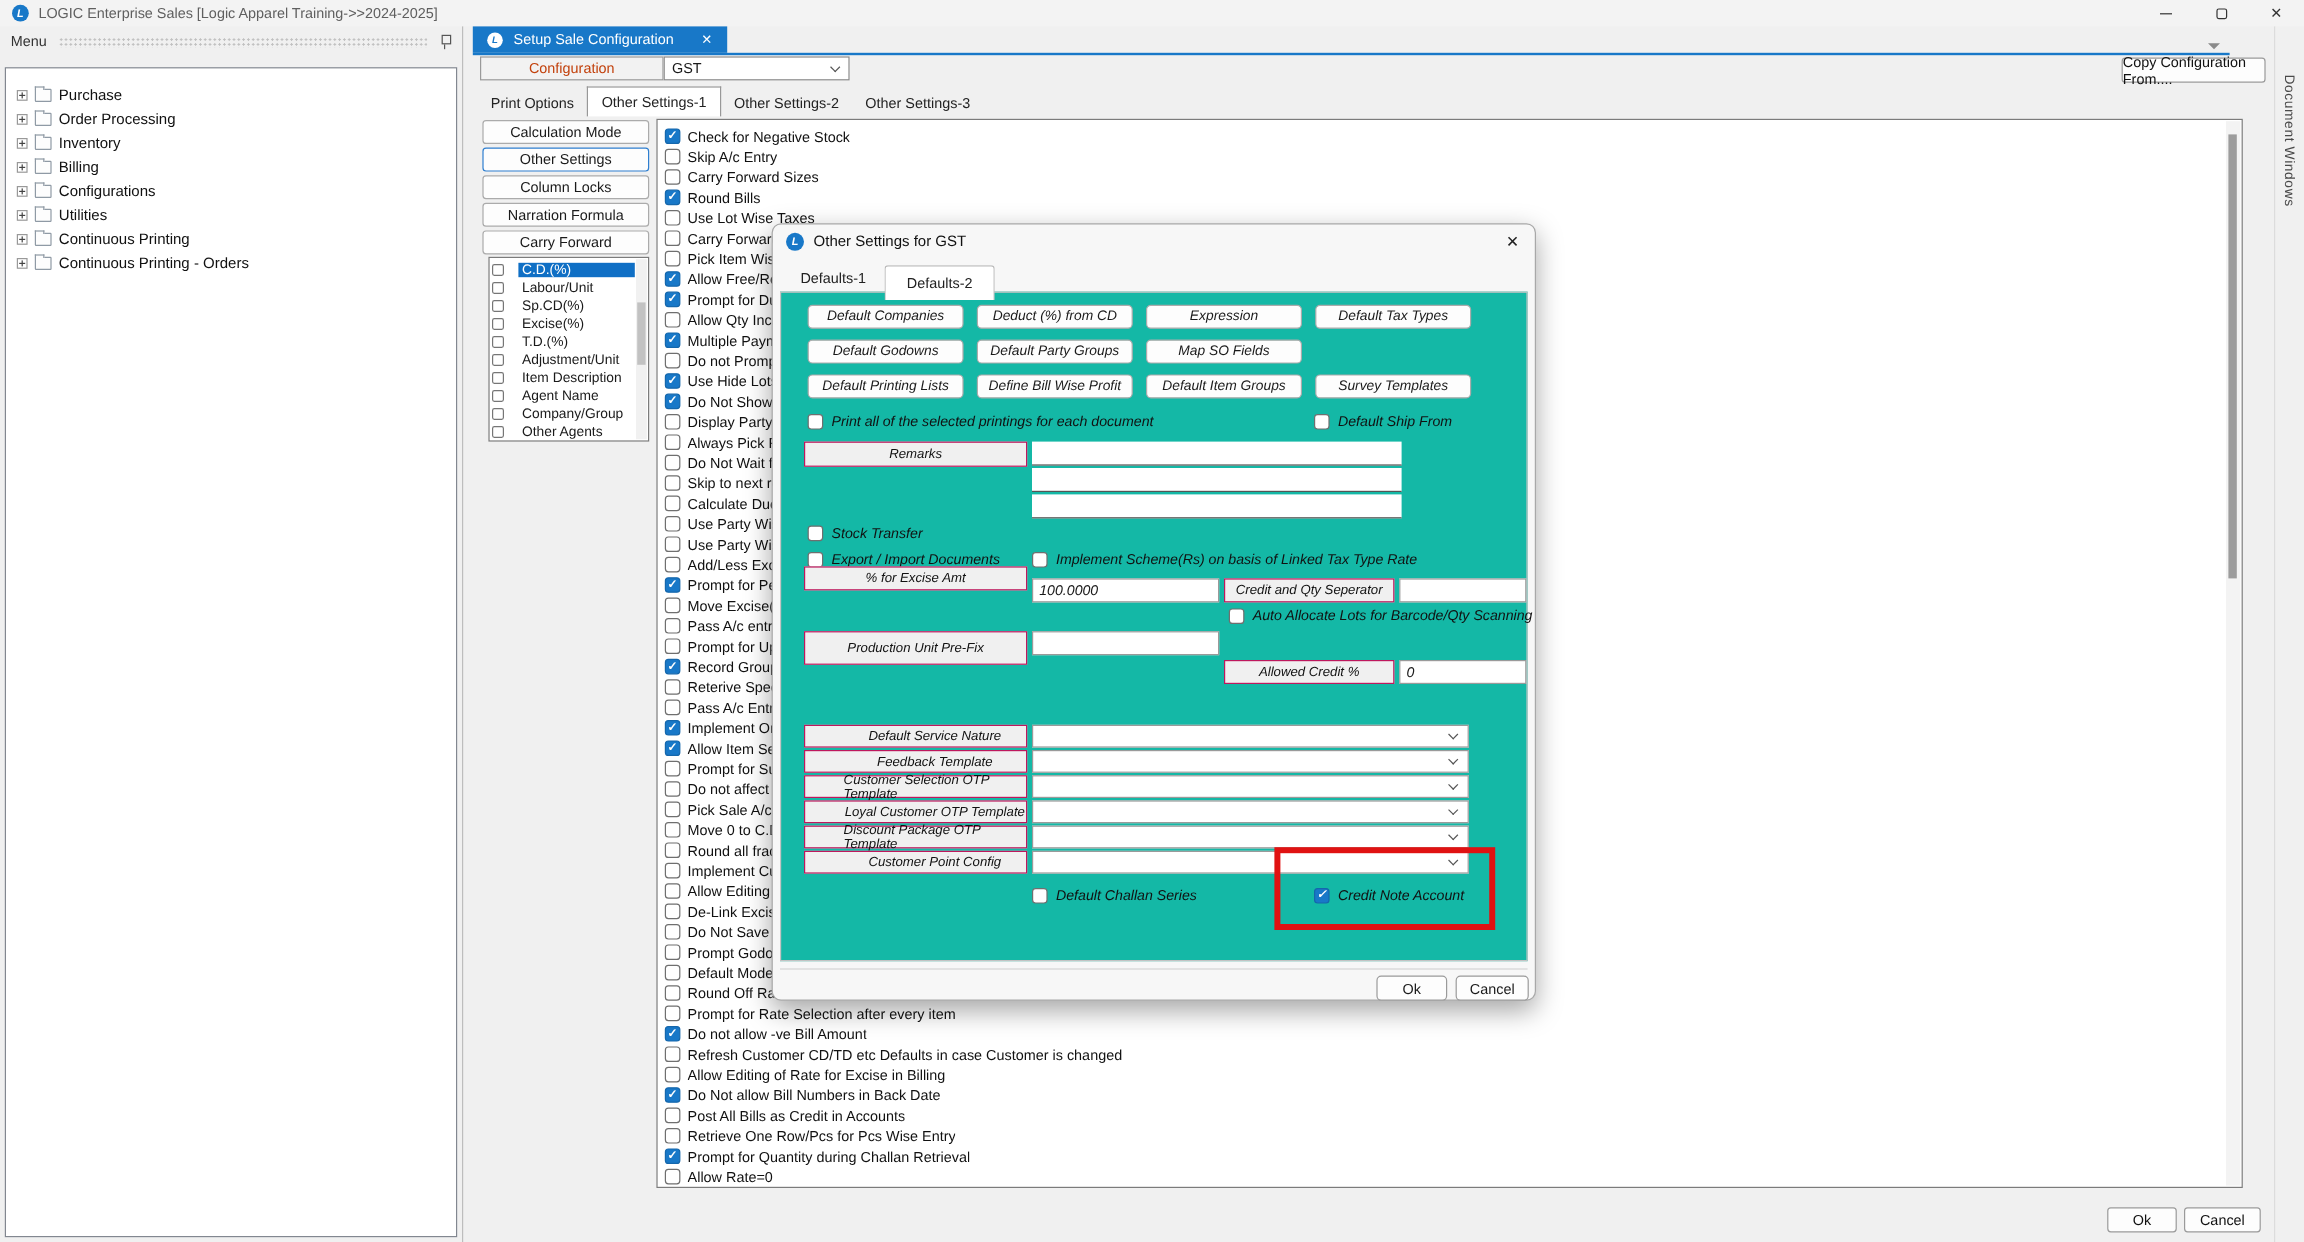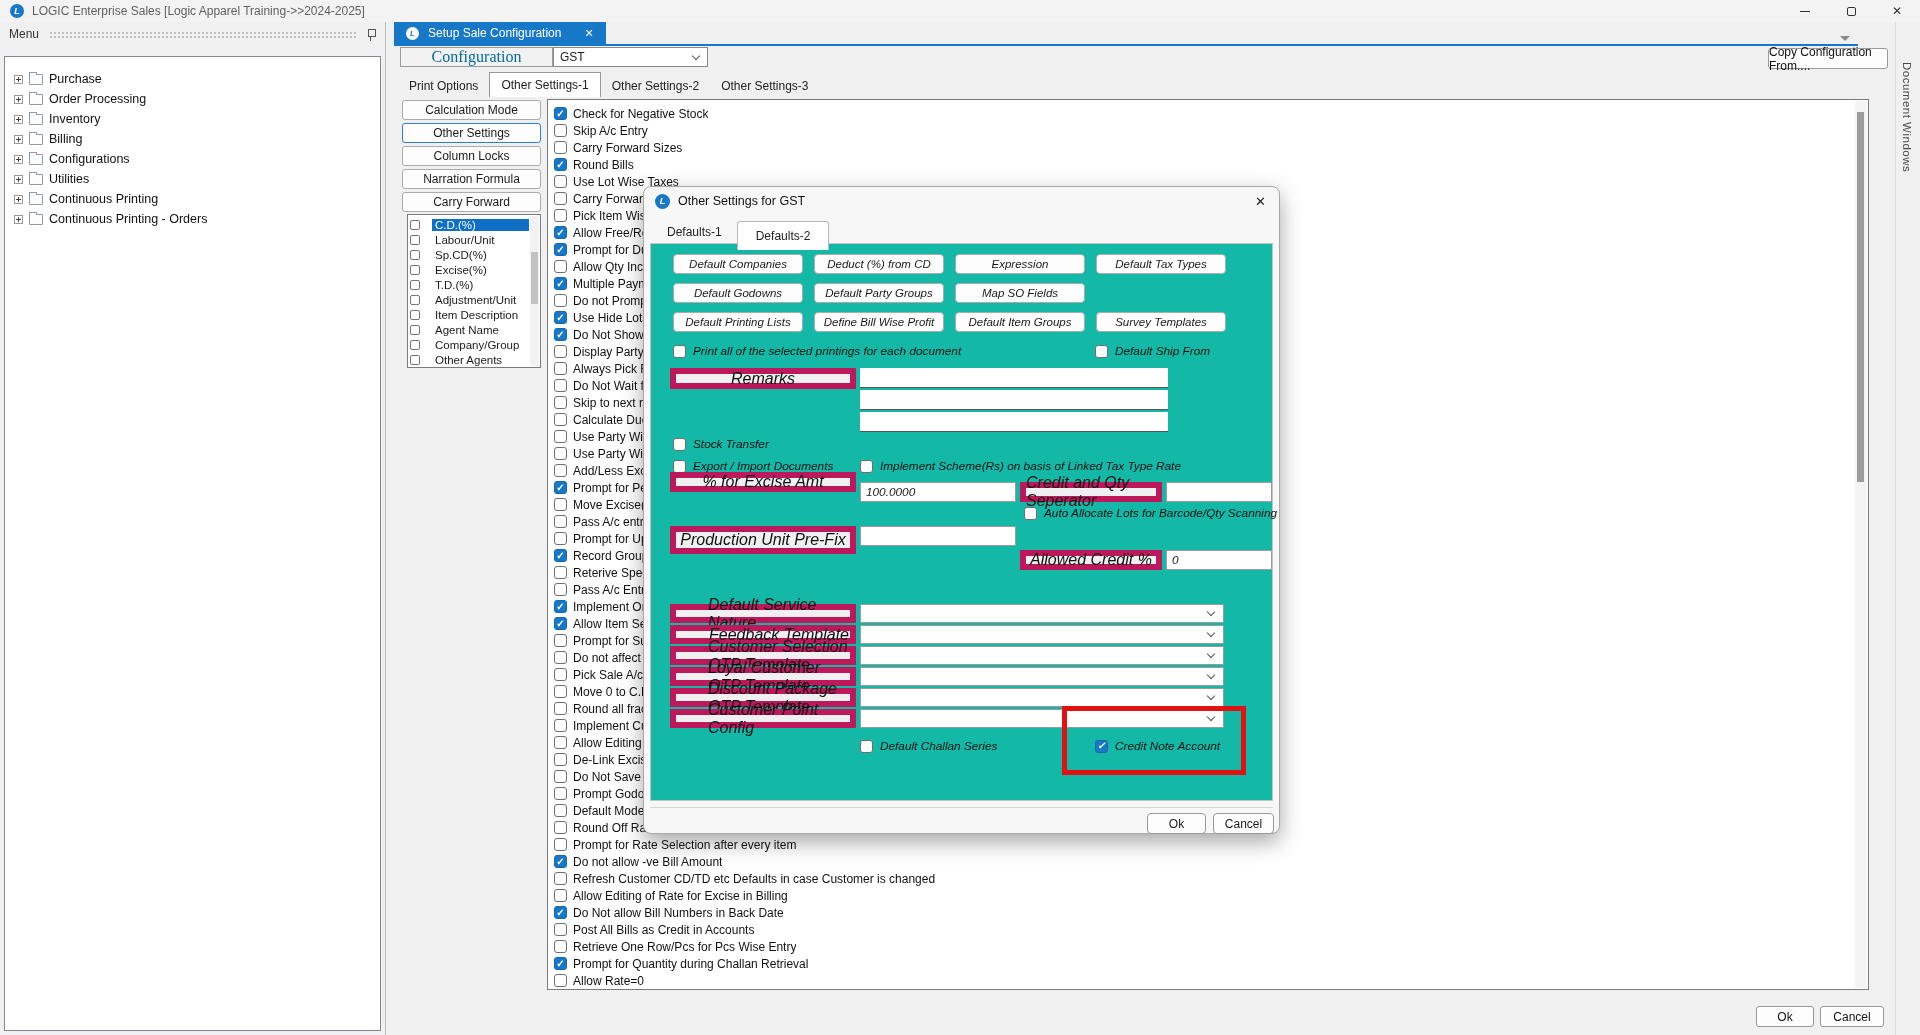--- a/index.html
+++ b/index.html
@@ -46,21 +46,21 @@
              display:flex; align-items:center; gap:9px; padding:0 12px; font-size:12px; }
   .doc-tab .tlogo { width:13px; height:13px; border-radius:50%; background:#fff; color:#1878c8;
                     font-size:8px; font-weight:bold; font-style:italic; display:flex; align-items:center; justify-content:center; }
   .doc-tab .tclose { margin-left:14px; font-size:11px; }
   .tab-underline { position:absolute; left:394px; top:44px; height:2px; width:1464px; background:#1878c8; }
   .tab-overflow { position:absolute; left:1840px; top:36px; width:0; height:0;
                   border-left:5px solid transparent; border-right:5px solid transparent; border-top:5px solid #8a8a8a; }
 
   
   .labelbox { background:#f2f2f2; border:1px solid #9a9a9a; display:flex; align-items:center; justify-content:center;
-              font-size:16px; color:#0369a1;font-family:Liberation Serif, serif; }
+              font-size:12px; color:#c2410c; }
   .combo { background:#fff; border:1px solid #8a8a8a; display:flex; align-items:center; padding:0 8px 0 6px; }
   .combo .flex1 { flex:1; }
   .chev { width:6px; height:6px; border-right:1.4px solid #555; border-bottom:1.4px solid #555;
           transform:rotate(45deg); margin-top:-3px; flex:none; }
   .btn { background:#fdfdfd; border:1px solid #9a9a9a; border-radius:3px; display:flex; align-items:center;
          justify-content:center; font-size:12px; color:#111; }
 
   
   .subtabs { position:absolute; left:398px; top:75px; height:22px; display:flex; align-items:flex-end; }
   .subtab { padding:0 11px; height:22px; line-height:22px; font-size:12px; color:#222; }
@@ -105,22 +105,22 @@
   .modal-tabs { position:absolute; left:8px; top:34px; height:26px; display:flex; align-items:flex-start; }
   .mtab { padding:4px 15px; font-size:12px; color:#222; }
   .mtab.active { background:#fff; border:1px solid #b8b8b8; border-bottom:none; border-radius:3px 3px 0 0;
                  padding:7px 18px; margin-bottom:-1px; z-index:2; }
   .modal-body { position:absolute; left:6px; right:6px; top:56px; height:558px; background:#14b8a6;
                 border:1px solid #c3c3c3;font-style:italic; }
   .gridrow { position:absolute; left:22px; display:flex; gap:11px; }
   .gbtn { width:130px; height:20px; background:#fdfdfd; border:1px solid #ababab; border-radius:4px;
           display:flex; align-items:center; justify-content:center; font-size:11.5px; }
   .mchk { display:flex; align-items:center; gap:7px; font-size:11.8px; color:#111; white-space:nowrap; }
-  .mlabel { background:#f0f0f0; border:6px solid #be185d; display:flex; align-items:center; justify-content:center;
-            font-size:16px; color:#111; }
+  .mlabel { background:#f0f0f0; border:1px solid #be185d; display:flex; align-items:center; justify-content:center;
+            font-size:11px; color:#111; }
   .minput { background:#fff; border:1px solid #9a9a9a; display:flex; align-items:center; padding:0 5px; font-size:11.8px; }
   .uline { background:#fff; border-bottom:1px solid #555; }
   .crows { position:absolute; left:19px; top:360px; display:flex; flex-direction:column; gap:2px; }
   .crow { display:flex; }
   .crow .mlabel { width:186px; height:19px;padding-left:32px; }
   .crow .mcombo { width:364px; height:19px; margin-left:4px; background:#fff; border:1px solid #9a9a9a;
                   display:flex; align-items:center; justify-content:flex-end; padding-right:9px; }
   .msep { position:absolute; left:6px; right:6px; top:620px; height:1px; background:#d4d4d4; }
   .mbtn { position:absolute; height:21px; background:#fdfdfd; border:1px solid #9a9a9a; border-radius:4px;
           display:flex; align-items:center; justify-content:center; font-size:12px; }

